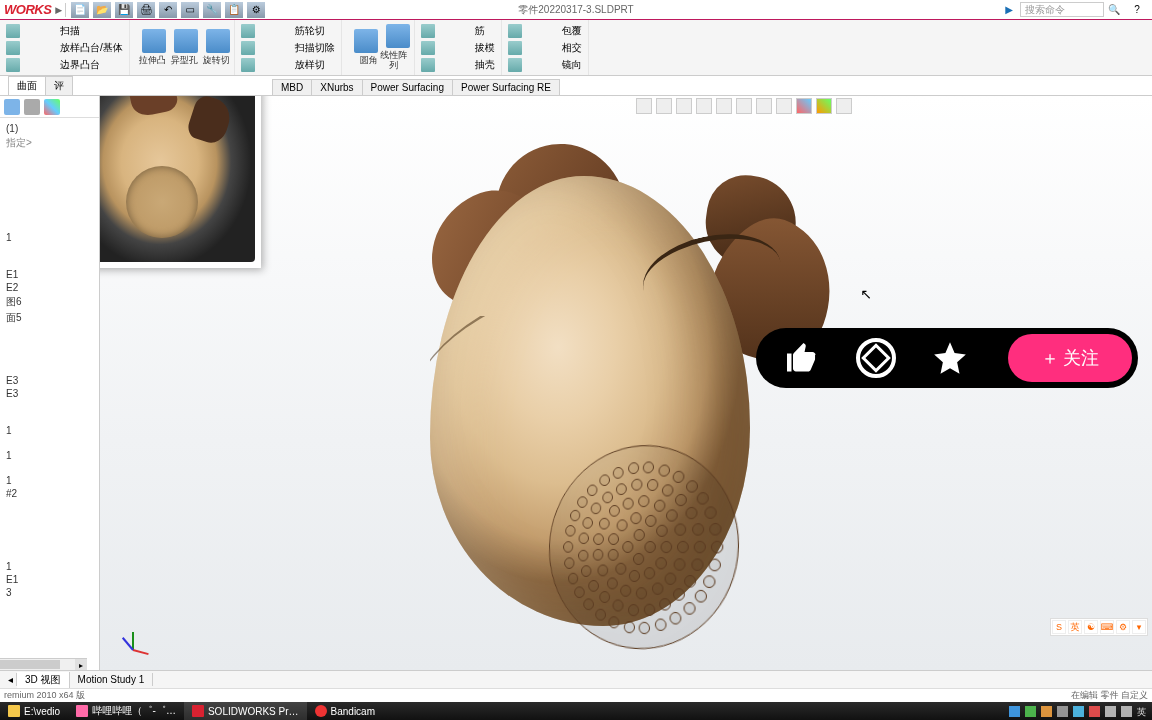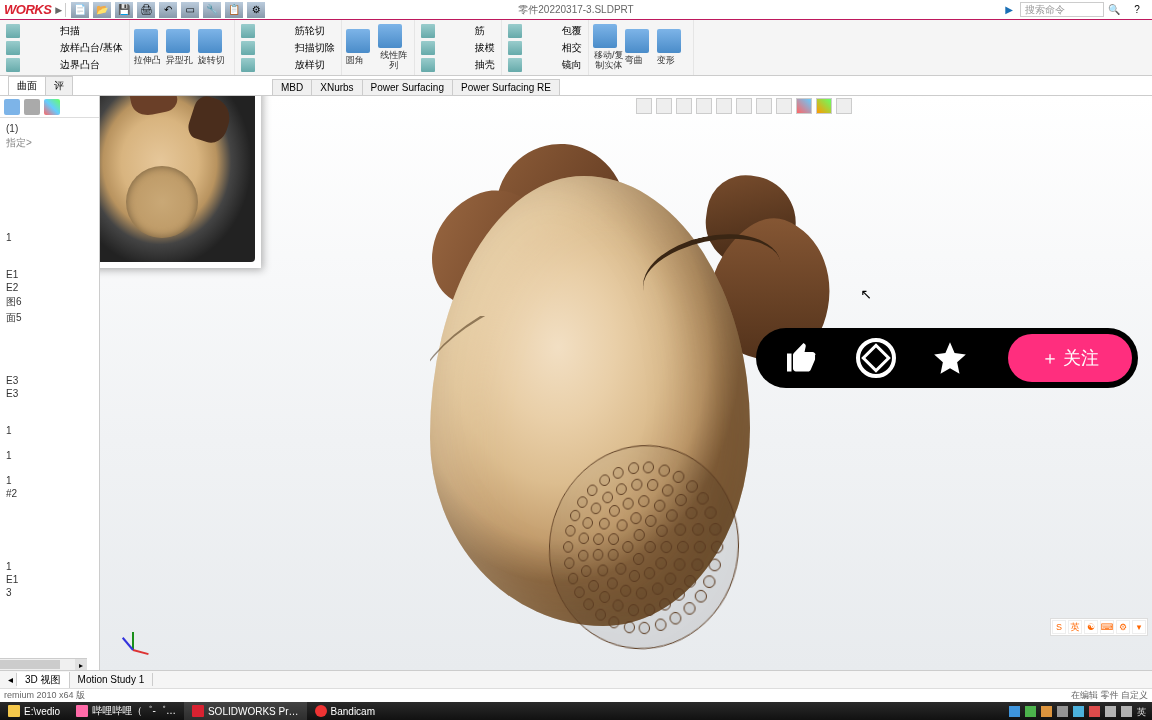--- a/index.html
+++ b/index.html
@@ -10,21 +10,21 @@
 .logo { color: #d92231; font-weight: bold; font-style: italic; font-size: 13px; padding: 0 4px; letter-spacing: -0.5px; }
 .title-bar .tb-icon { width: 18px; height: 16px; display: inline-flex; align-items: center; justify-content: center; margin: 0 2px; cursor: pointer; }
 .tb-sep { width: 1px; height: 14px; background: #ccc; margin: 0 3px; }
 .doc-title { position: absolute; left: 50%; transform: translateX(-50%); color: #666; font-size: 10px; }
 .title-right { margin-left: auto; display: flex; align-items: center; padding-right: 4px; }
 .search-box { width: 84px; height: 15px; border: 1px solid #ccc; font-size: 10px; color: #999; padding: 0 4px; display: flex; align-items: center; }
 
 
 .ribbon { height: 56px; background: #f5f5f5; border-bottom: 1px solid #ccc; display: flex; font-size: 10px; }
 .ribbon-group { display: flex; flex-direction: column; align-items: center; padding: 2px 4px; border-right: 1px solid #e5e5e5; }
-.ribbon-big { display: flex; flex-direction: column; align-items: flex-start; justify-content: center; width: 32px; height: 50px; cursor: pointer; }
+.ribbon-big { display: flex; flex-direction: column; align-items: flex-end; justify-content: center; width: 32px; height: 50px; cursor: pointer; }
 .ribbon-big .ico { width: 24px; height: 24px; background: linear-gradient(#7db4e8,#4a8cc9); border-radius: 2px; margin-bottom: 2px; }
 .ribbon-small-row { display: flex; flex-direction: column; gap: 1px; }
 .ribbon-small { display: flex; align-items: flex-end; height: 16px; padding: 0 2px; cursor: pointer; white-space: nowrap; gap: 38px; }
 .ribbon-small .ico { width: 14px; height: 14px; background: linear-gradient(#9cc,#6aa); border-radius: 1px; margin-right: 2px; }
 .ribbon-label { font-size: 9px; color: #333; line-height: 10px; text-align: center; }
 
 
 .tab-strip { height: 20px; background: #fff; border-bottom: 1px solid #ccc; display: flex; align-items: flex-end; font-size: 10px; padding-left: 8px; gap: 0; }
 .tab { padding: 2px 8px; border: 1px solid #ccc; border-bottom: none; background: #f0f0f0; margin-right: -1px; cursor: pointer; }
 .tab.active { background: #fff; }
@@ -220,36 +220,20 @@
           <span class="ico"></span>
           <span>包覆</span>
         </div>
       <div class="ribbon-small">
           <span class="ico"></span>
           <span>相交</span>
         </div>
       <div class="ribbon-small">
           <span class="ico"></span>
           <span>镜向</span>
-        </div>
-    </div>
-  </div>
-  <div class="ribbon-group">
-    <div style="display:flex">
-      <div class="ribbon-big">
-          <span class="ico"></span>
-          <span class="ribbon-label">移动/复制实体</span>
-        </div>
-      <div class="ribbon-big">
-          <span class="ico"></span>
-          <span class="ribbon-label">弯曲</span>
-        </div>
-      <div class="ribbon-big">
-          <span class="ico"></span>
-          <span class="ribbon-label">变形</span>
         </div>
     </div>
   </div>
 </div>
 
 <div class="tab-strip">
   <div class="tab active">曲面</div>
   <div class="tab">评</div>
   <div style="flex:0 0 200px"></div>
   <div class="tab">MBD</div>

